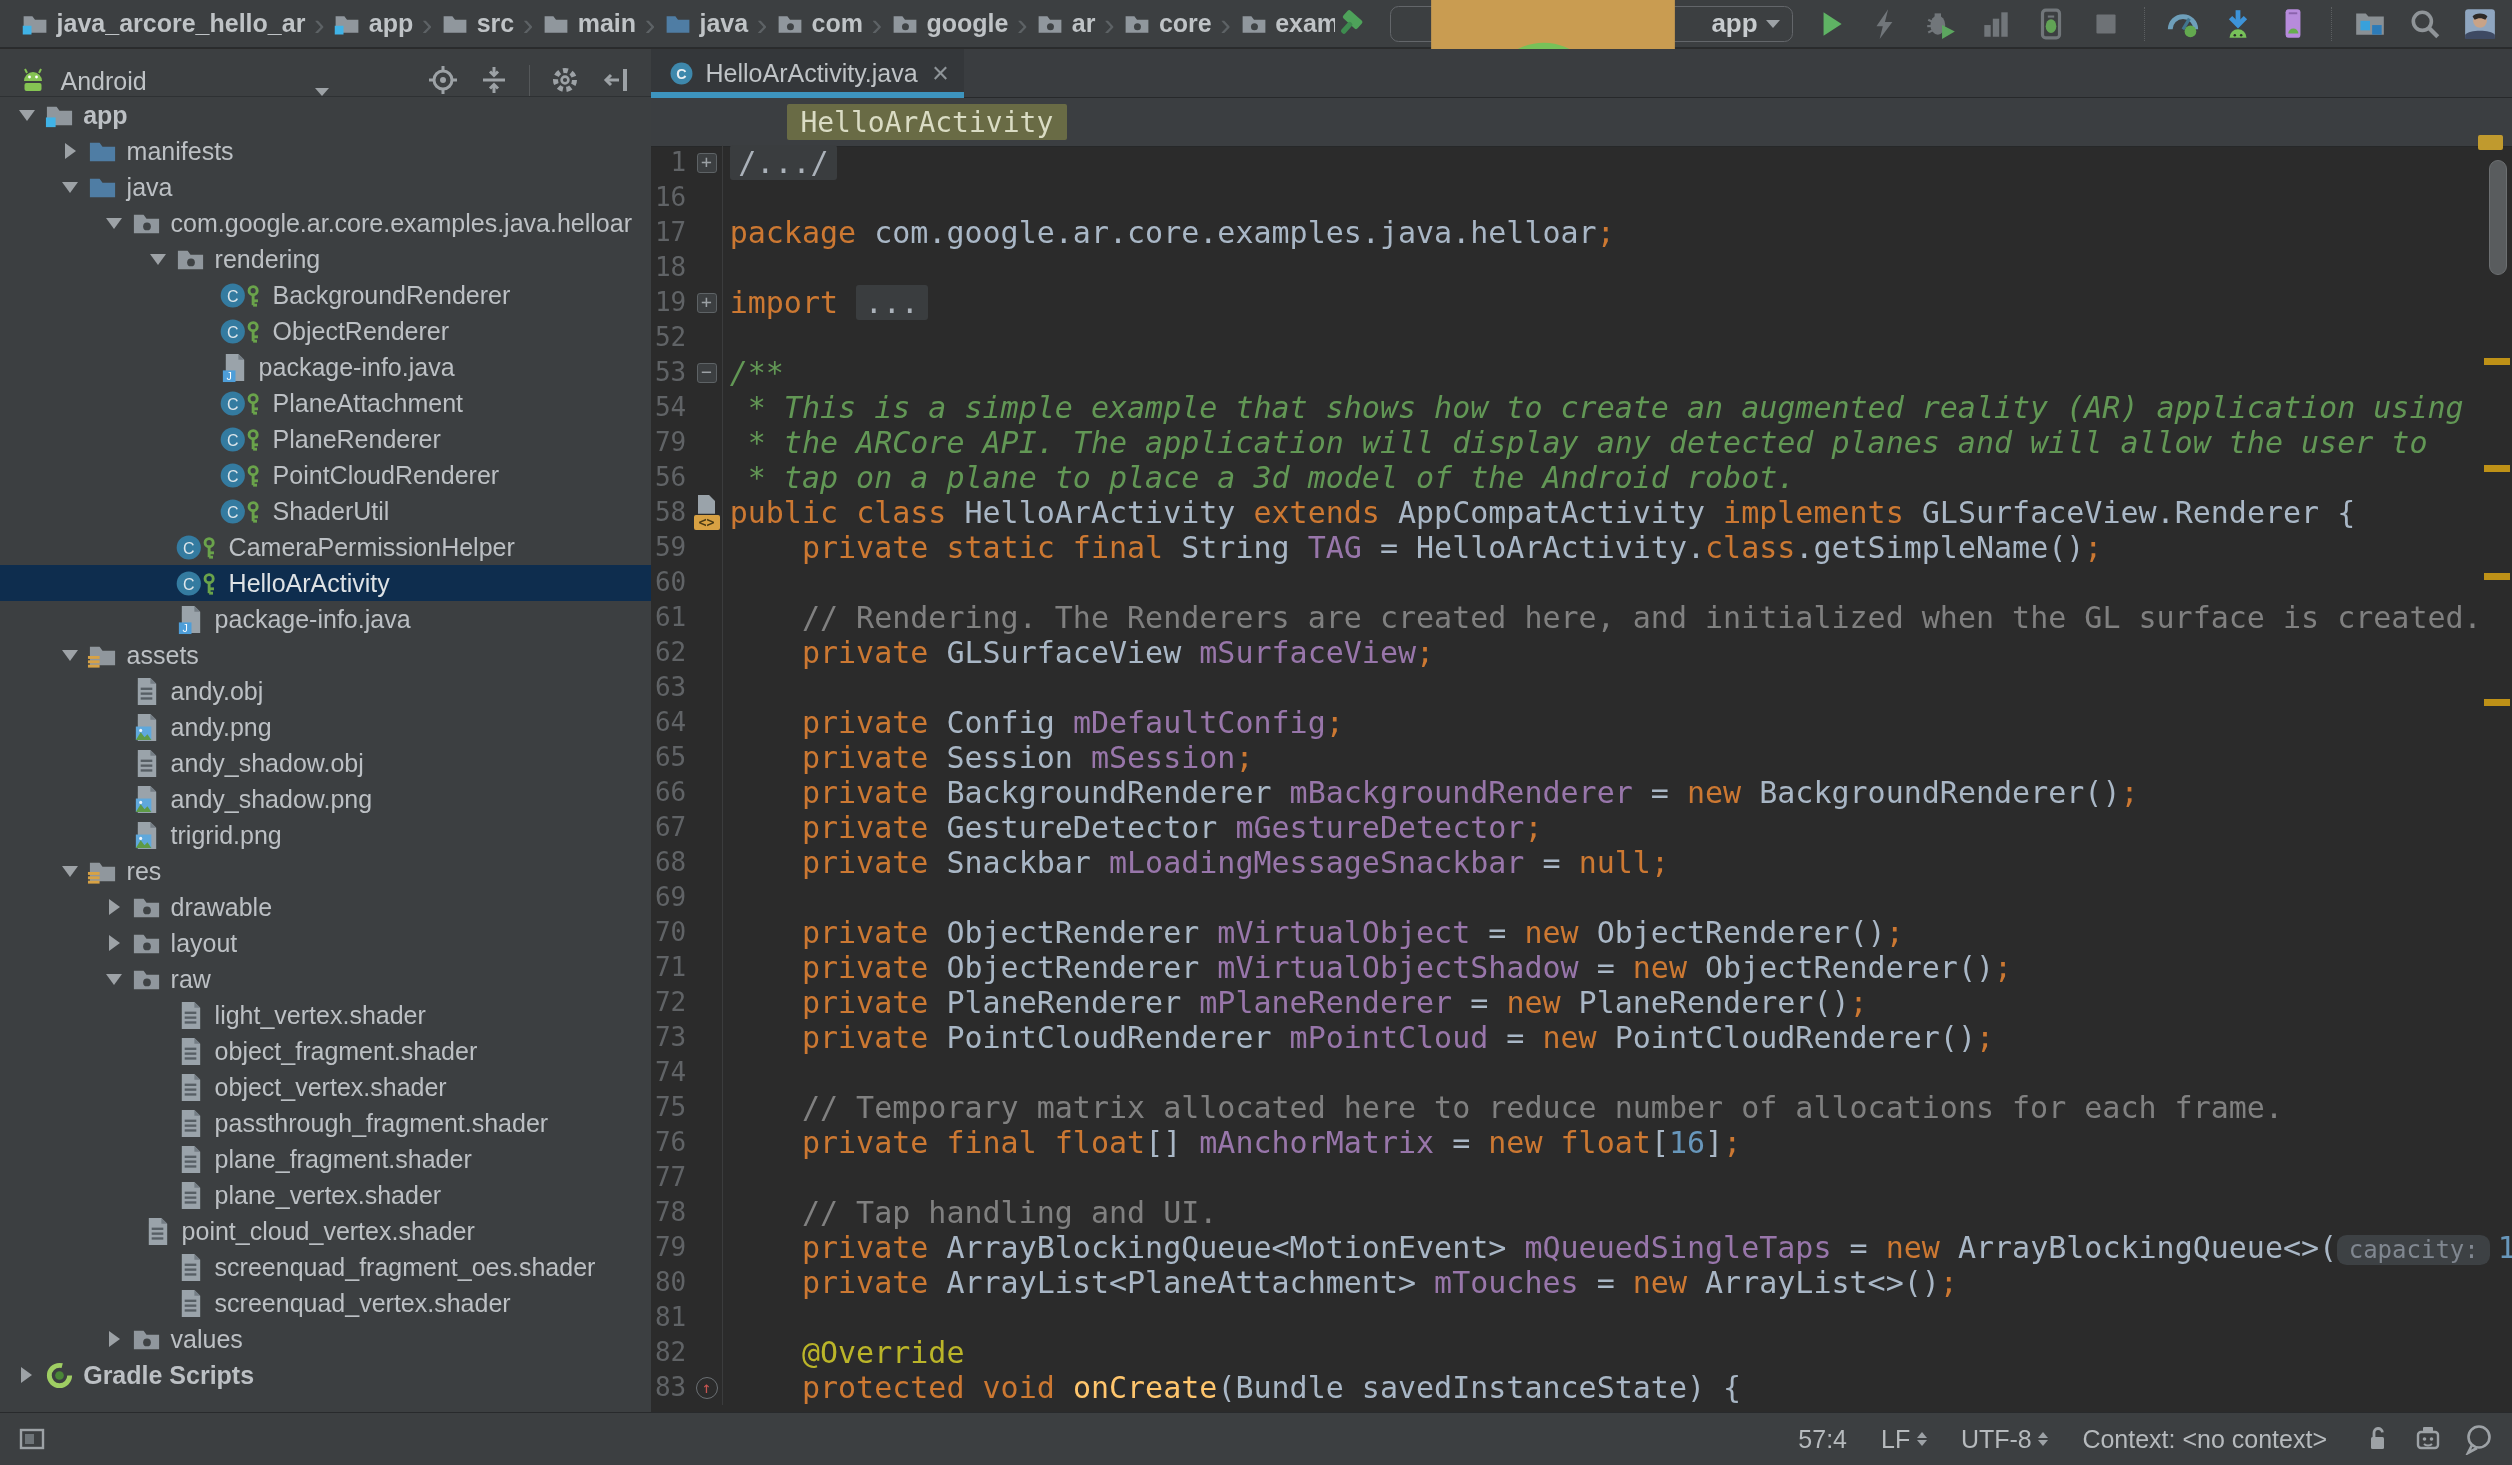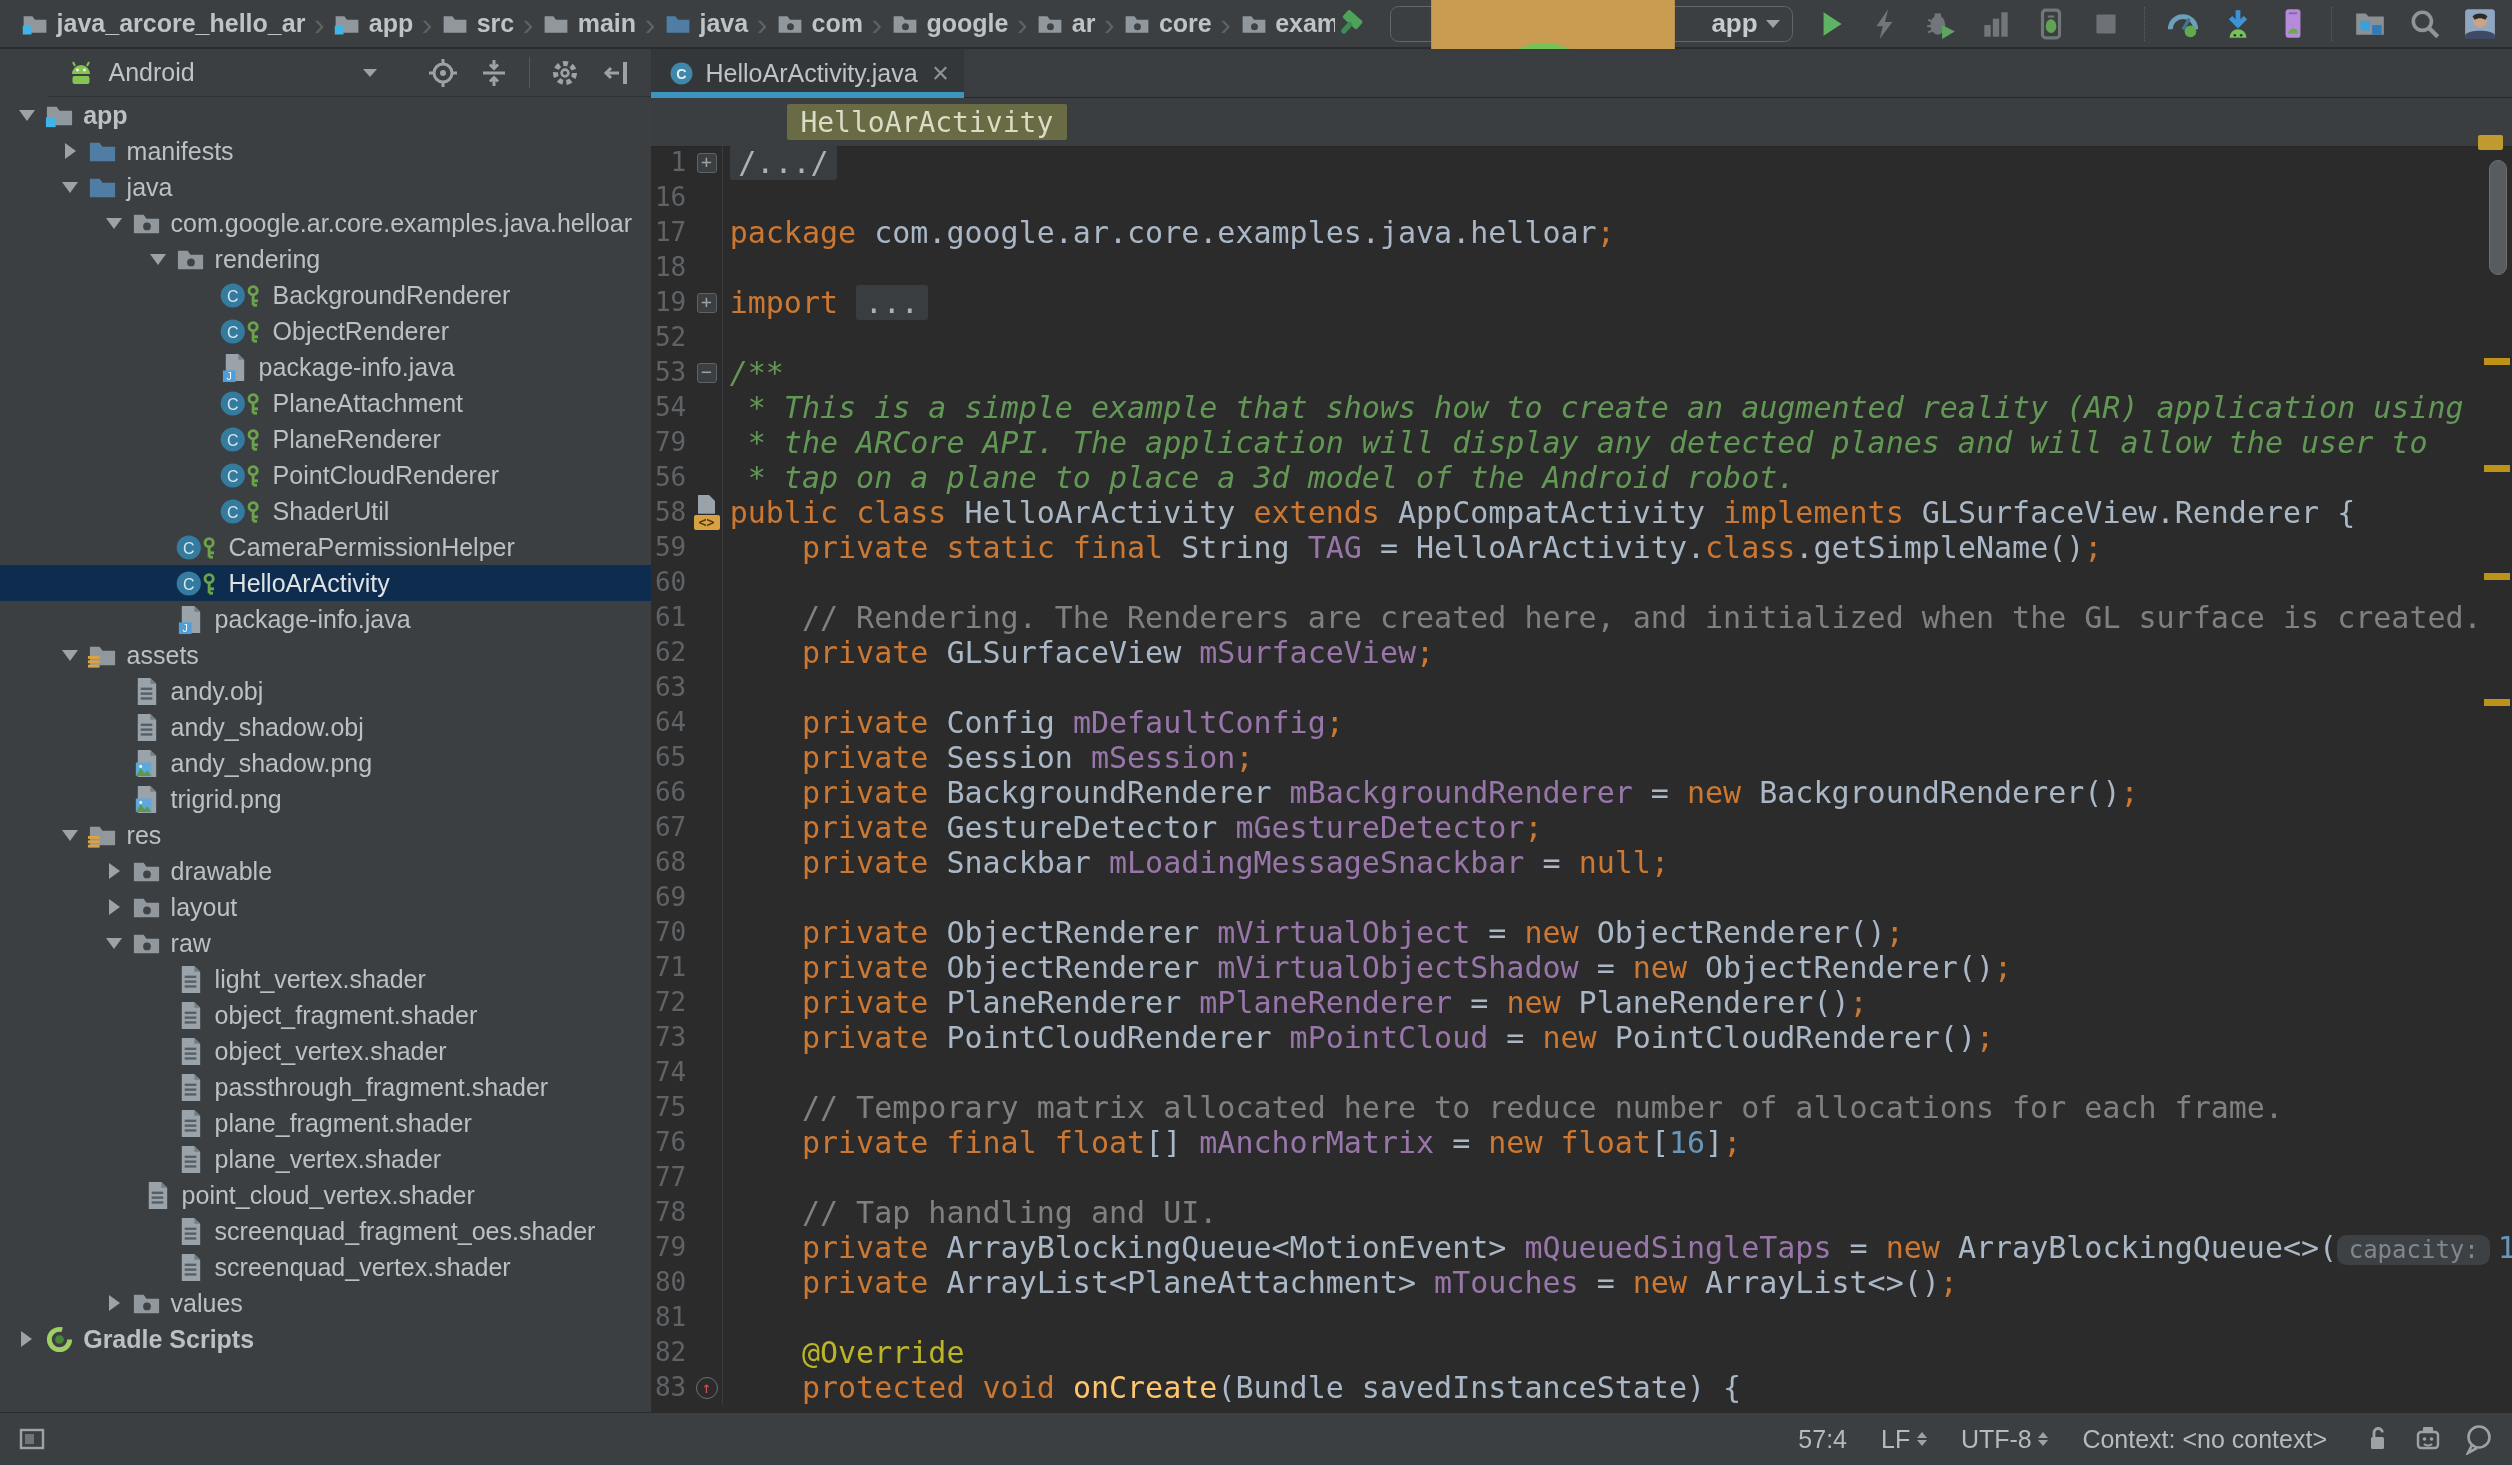--- a/index.html
+++ b/index.html
@@ -22,22 +22,22 @@
   .tsep{height:34px;border-left:1.9px dotted #5C5F61;}
   #run-config{display:flex;align-items:center;gap:8.6px;border:1.9px solid #63666a;border-radius:8.6px;
               padding:1.9px 11.5px;height:36px;box-sizing:border-box;color:#C7CBCE;font-size:26px;font-weight:bold;}
   #run-config svg{width:29px;height:29px;}
   .mini-caret{width:0;height:0;border-left:7.6px solid transparent;border-right:7.6px solid transparent;
               border-top:8.6px solid #9DA2A6;}
 
   
   #project-panel{position:absolute;left:0;top:49px;width:651px;bottom:53px;background:#3C3F41;
                  border-right:1px solid #252729;overflow:hidden;}
-  #panel-header{height:47px;border-bottom:1px solid #2E3133;display:flex;align-items:center;
-                padding:0 19px 0 17px;gap:11.5px;margin-left:48px;}
+  #panel-header{height:47px;border-bottom:1px solid #2E3133;display:flex;align-items:flex-end;
+                padding:0 19px 0 17px;gap:11.5px;}
   #panel-header svg{width:30px;height:30px;}
   #panel-title{color:#BFC3C6;font-size:25px;margin-right:3.8px;}
   #panel-caret{margin-left:153px;}
   #panel-actions{margin-left:auto;display:flex;align-items:center;gap:19px;}
   .pbtn{width:32px;height:32px;display:flex;align-items:center;justify-content:center;}
   .pbtn svg{width:30px;height:30px;}
   .psep{height:31px;border-left:1.9px solid #55585A;}
   #tree{position:absolute;top:48px;left:0;right:0;bottom:0;overflow:hidden;}
   .trow{height:36px;display:flex;align-items:center;font-size:25px;color:#BCC0C4;white-space:nowrap;}
   .trow.selected{background:#0E2D4E;color:#DEE2E5;}
@@ -666,20 +666,33 @@
               <path d="M7 2h13l6 6v22H7z" fill="#9AA3AA"></path>
               <path d="M20 2l6 6h-6z" fill="#747D84"></path>
               <g fill="#565E64">
                 <rect x="10" y="12" width="12" height="2.4"></rect>
                 <rect x="10" y="17" width="12" height="2.4"></rect>
                 <rect x="10" y="22" width="12" height="2.4"></rect>
               </g>
             </svg>
           </span>
           <span>andy.obj</span>
+        </div>
+        <div class="trow" style="padding-left: 97px;">
+          <span class="exp"></span>
+          <span class="tic" style="display: flex;">
+            <svg viewBox="0 0 32 32" style="width:100%;height:100%">
+              <path d="M7 2h13l6 6v22H7z" fill="#9AA3AA"></path>
+              <path d="M20 2l6 6h-6z" fill="#747D84"></path>
+              <rect x="5" y="15" width="16" height="14" fill="#5FA8DC"></rect>
+              <path d="M5 29l5-8 4 5 3-3 4 6z" fill="#5E9A46"></path>
+              <circle cx="10" cy="19" r="1.6" fill="#E8F2FA"></circle>
+            </svg>
+          </span>
+          <span>andy.png</span>
         </div>
         <div class="trow" style="padding-left: 97px;">
           <span class="exp"></span>
           <span class="tic" style="display: flex;">
             <svg viewBox="0 0 32 32" style="width:100%;height:100%">
               <path d="M7 2h13l6 6v22H7z" fill="#9AA3AA"></path>
               <path d="M20 2l6 6h-6z" fill="#747D84"></path>
               <g fill="#565E64">
                 <rect x="10" y="12" width="12" height="2.4"></rect>
                 <rect x="10" y="17" width="12" height="2.4"></rect>

